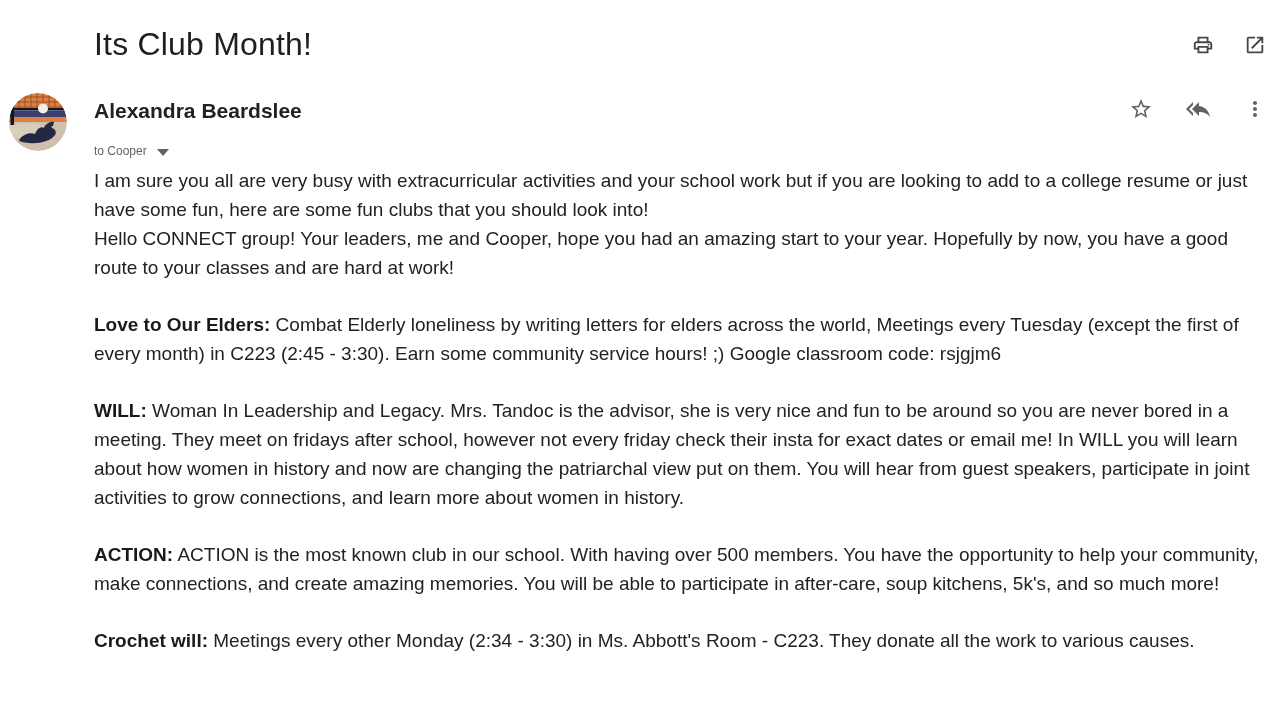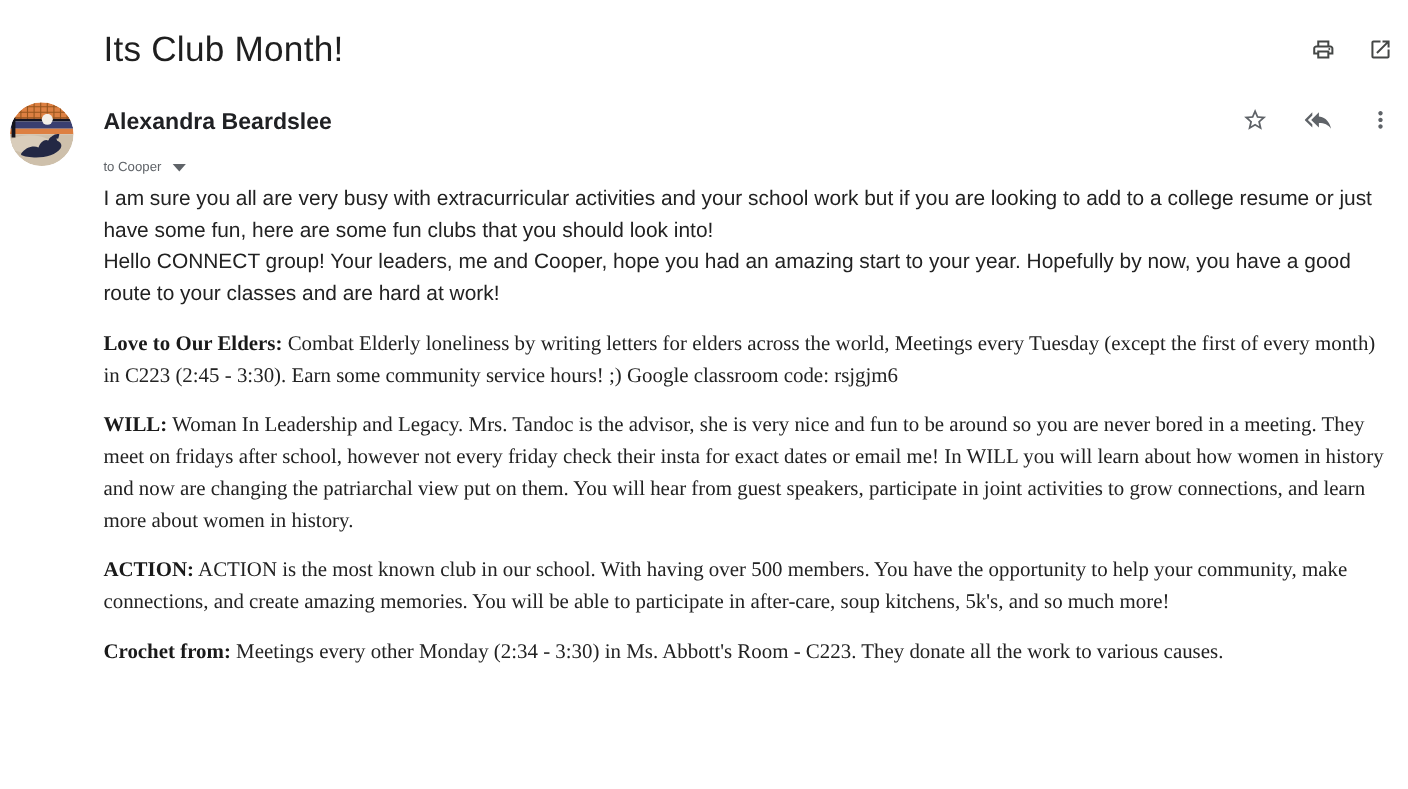--- a/index.html
+++ b/index.html
@@ -46,21 +46,21 @@
     position: absolute; top: 97px; right: 13px; height: 26px;
     display: flex; align-items: center; gap: 33px;
   }
   .timestamp { font-size: 17.5px; color: #5f6368; white-space: nowrap; }
 
   .body-text {
     position: absolute; left: 94px; top: 166px; width: 1174px;
     font-size: 19px; line-height: 29px; color: #222222;
   }
   .para { margin: 0; }
-  .club { margin-top: 16px; font-family: Liberation Serif, serif; }
+  .club { margin-top: 28px; }
   .club b { font-weight: 700; color: #1a1a1a; }
 </style>
 </head>
 <body>
 
 <h1 class="subject">Its Club Month!</h1>
 
 <div class="top-actions">
   <button class="icon-btn" aria-label="Print">
     <span>
@@ -153,14 +153,14 @@
 <div class="body-text">
   <div class="para">I am sure you all are very busy with extracurricular activities and your school work but if you are looking to add to a college resume or just have some fun, here are some fun clubs that you should look into!</div>
   <div class="para">Hello CONNECT group! Your leaders, me and Cooper, hope you had an amazing start to your year. Hopefully by now, you have a good route to your classes and are hard at work!</div>
 
   <p class="para club"><b>Love to Our Elders:</b> <span>Combat Elderly loneliness by writing letters for elders across the world, Meetings every Tuesday (except the first of every month) in C223 (2:45 - 3:30). Earn some community service hours! ;) Google classroom code: rsjgjm6</span></p>
 
   <p class="para club"><b>WILL:</b> <span>Woman In Leadership and Legacy. Mrs. Tandoc is the advisor, she is very nice and fun to be around so you are never bored in a meeting. They meet on fridays after school, however not every friday check their insta for exact dates or email me! In WILL you will learn about how women in history and now are changing the patriarchal view put on them. You will hear from guest speakers, participate in joint activities to grow connections, and learn more about women in history.</span></p>
 
   <p class="para club"><b>ACTION:</b> <span>ACTION is the most known club in our school. With having over 500 members. You have the opportunity to help your community, make connections, and create amazing memories. You will be able to participate in after-care, soup kitchens, 5k's, and so much more!</span></p>
 
-  <p class="para club"><b>Crochet from:</b> <span>Meetings every other Monday (2:34 - 3:30) in Ms. Abbott's Room - C223. They donate all the work to various causes.</span></p>
+  <p class="para club"><b>Crochet will:</b> <span>Meetings every other Monday (2:34 - 3:30) in Ms. Abbott's Room - C223. They donate all the work to various causes.</span></p>
 </div>
 
 </body></html>

